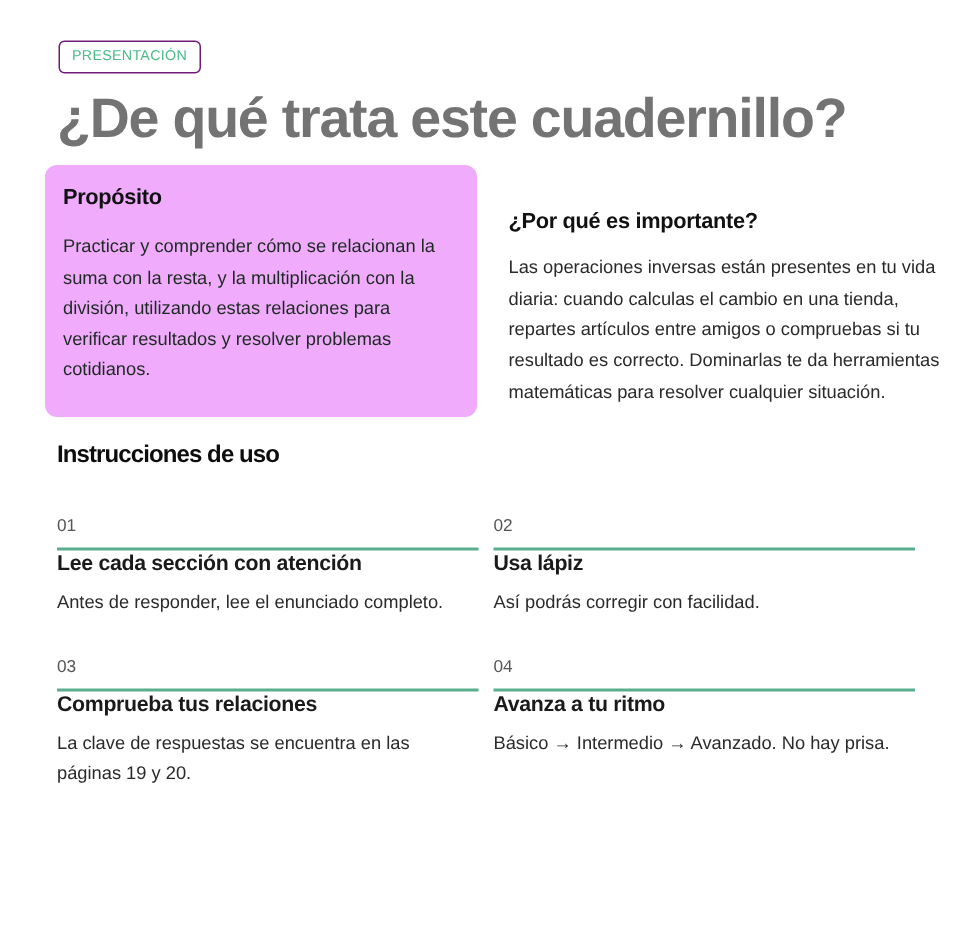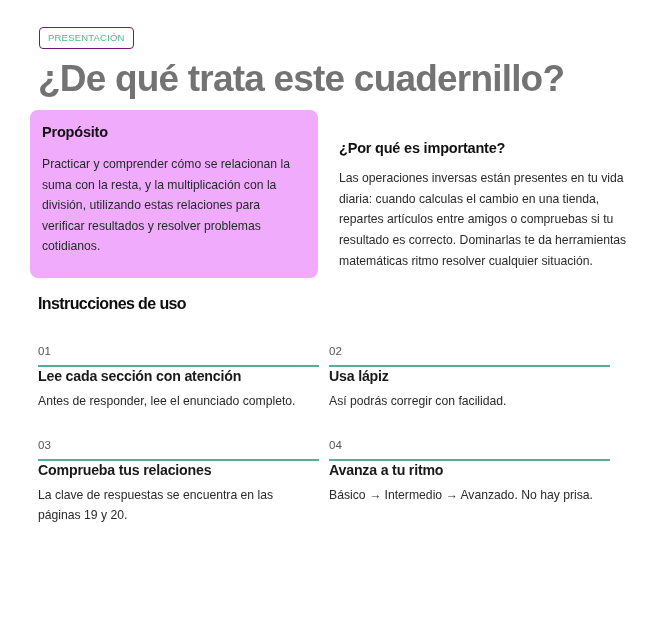--- a/index.html
+++ b/index.html
@@ -52,21 +52,21 @@
 <div class="badge">PRESENTACIÓN</div>
 <h1 class="page-title">¿De qué trata este cuadernillo?</h1>
 
 <div class="purpose-card">
   <div class="card-title">Propósito</div>
   <p class="card-body">Practicar y comprender cómo se relacionan la suma con la resta, y la multiplicación con la división, utilizando estas relaciones para verificar resultados y resolver problemas cotidianos.</p>
 </div>
 
 <div class="why-block">
   <div class="card-title">¿Por qué es importante?</div>
-  <p class="card-body">Las operaciones inversas están presentes en tu vida diaria: cuando calculas el cambio en una tienda, repartes artículos entre amigos o compruebas si tu resultado es correcto. Dominarlas te da herramientas matemáticas ritmo resolver cualquier situación.</p>
+  <p class="card-body">Las operaciones inversas están presentes en tu vida diaria: cuando calculas el cambio en una tienda, repartes artículos entre amigos o compruebas si tu resultado es correcto. Dominarlas te da herramientas matemáticas para resolver cualquier situación.</p>
 </div>
 
 <h2 class="section-title">Instrucciones de uso</h2>
 
 <div class="step" id="step-1">
   <div class="step-num">01</div>
   <div class="step-rule"></div>
   <div class="step-title">Lee cada sección con atención</div>
   <p class="step-body">Antes de responder, lee el enunciado completo.</p>
 </div>

